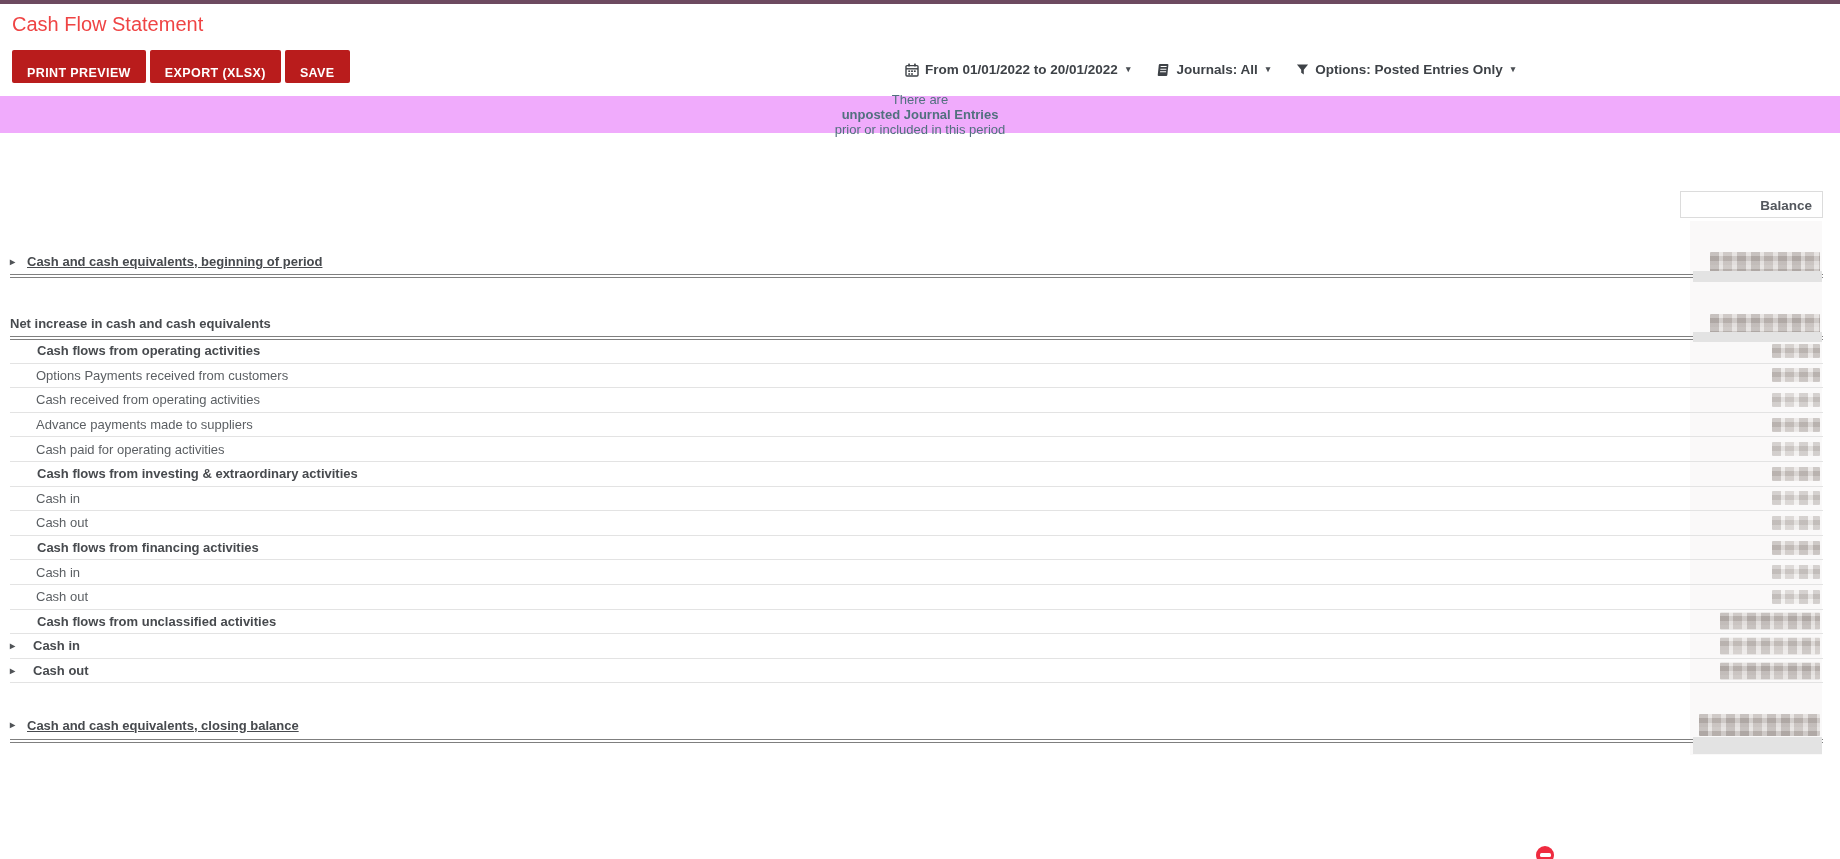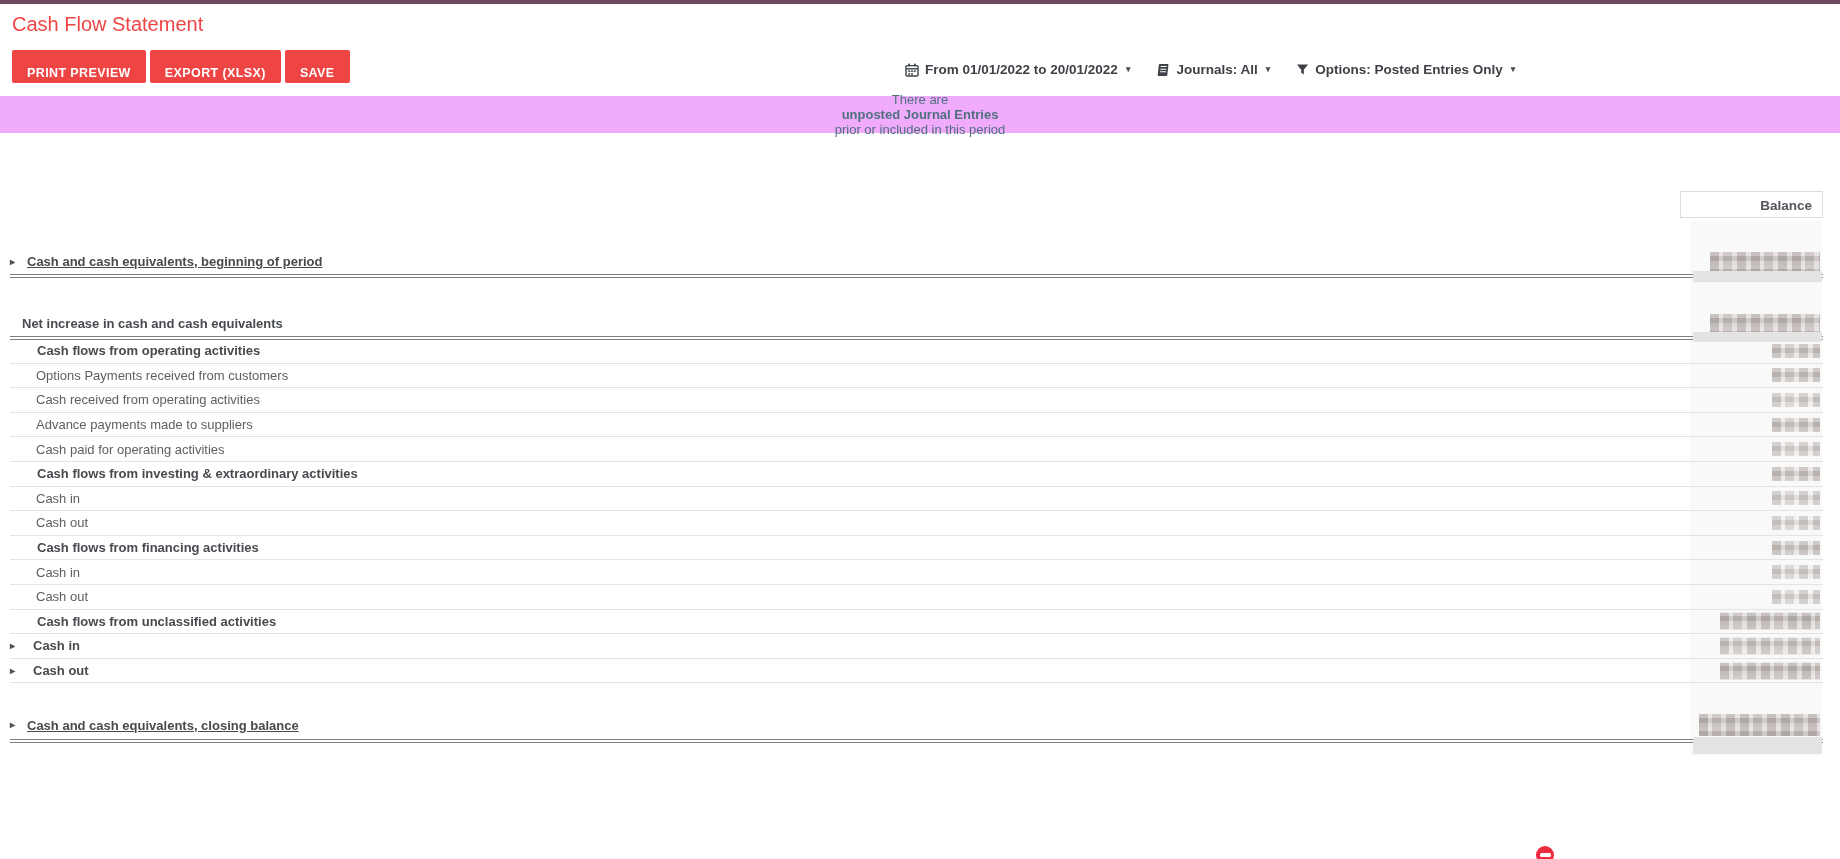--- a/index.html
+++ b/index.html
@@ -5,21 +5,21 @@
   * { box-sizing: border-box; }
   html,body { margin:0; padding:0; background:#fff; }
   body { font-family:"Liberation Sans", sans-serif; }
   .page { position:relative; width:1840px; height:859px; overflow:hidden; background:#fff; }
 
   .top-accent { position:absolute; top:0; left:0; right:0; height:4px; background:#6d4a60; }
 
   .page-title { position:absolute; top:13px; left:12px; font-size:20px; font-weight:400; color:#ef4444; }
 
   .btn-group { position:absolute; top:50px; left:12px; display:flex; gap:4px; }
-  .btn { background:#ef4444; color:#fff; border:none; border-radius:2px; height:33px; padding:16px 15px;
+  .btn { background:#b91c1c; color:#fff; border:none; border-radius:2px; height:33px; padding:16px 15px;
          font-family:"Liberation Sans",sans-serif; font-size:12.5px; font-weight:700; letter-spacing:.4px; cursor:pointer; }
 
   .filters { position:absolute; top:56px; left:905px; height:21px; display:flex; align-items:flex-end; gap:26px;
              font-size:13.5px; font-weight:600; color:#3e4247; }
   .filter { display:flex; align-items:center; gap:6px; cursor:pointer; white-space:nowrap; }
   .filter svg { display:block; color:#3e4247; }
   .caret-down { font-size:9px; color:#4a4e53; margin-left:2px; line-height:1; }
 
   .banner { position:absolute; top:96px; left:0; right:0; height:37px; background:#f0abfc;
             display:flex; align-items:center; justify-content:center; font-size:13px; color:#51707e;flex-direction:column; }
@@ -30,21 +30,21 @@
                     font-size:13.5px; font-weight:700; color:#53575d; }
 
   .report { position:absolute; left:10px; right:17px; top:0; height:859px; }
 
   .col-tint { position:absolute; top:221px; right:1px; width:132px; height:534px; background:rgba(120,112,108,0.04); }
 
   .trow { position:absolute; left:0; right:0; display:flex; align-items:center; font-size:13px; color:#5b5f63; }
   .trow.bold { font-weight:700; color:#474a4e; }
   .rh { height:24.6px; }
   .sep { border-bottom:1px solid #e3e3e3; }
-  .ind0  { margin-left:12px; }
+  .ind0  { margin-left:0; }
   .ind0c { margin-left:17px;text-decoration:underline; }
   .ind1  { margin-left:27px; }
   .ind2  { margin-left:26px; }
   .ind2c { margin-left:23px; }
   .caret-icon { position:absolute; left:0; top:50%; transform:translateY(-52%); font-size:10px; color:#505357; line-height:1; }
 
   .val { position:absolute; right:3px; top:50%; transform:translateY(-50%); border-radius:1px; z-index:2;
          background-image:
            repeating-linear-gradient(90deg, rgba(110,100,96,.22) 0 9px, rgba(255,255,255,.28) 9px 13px,
              rgba(140,130,125,.20) 13px 22px, rgba(255,255,255,.22) 22px 27px,

